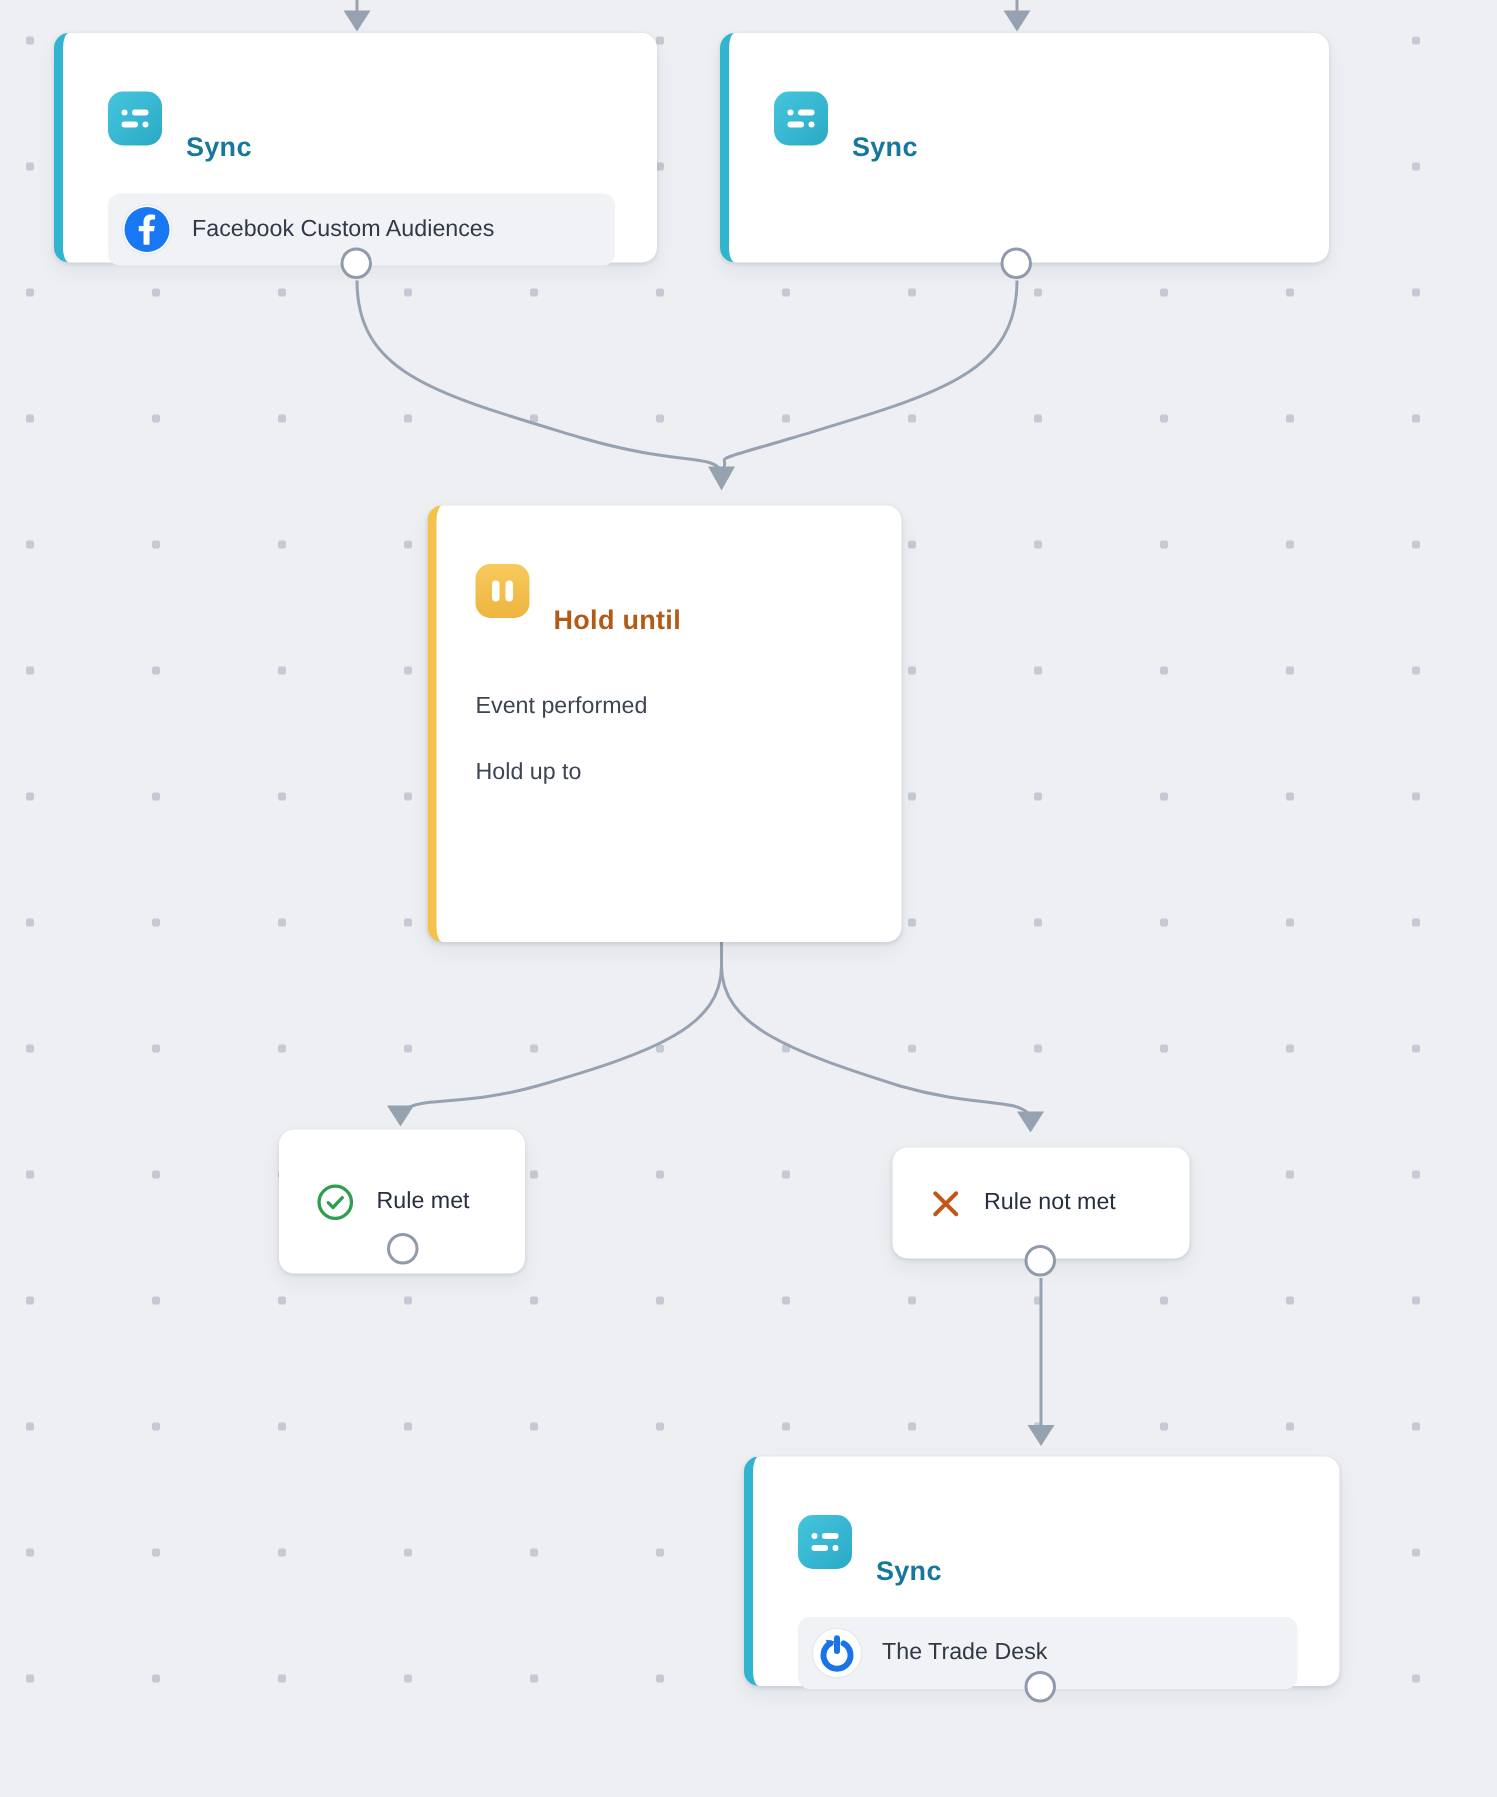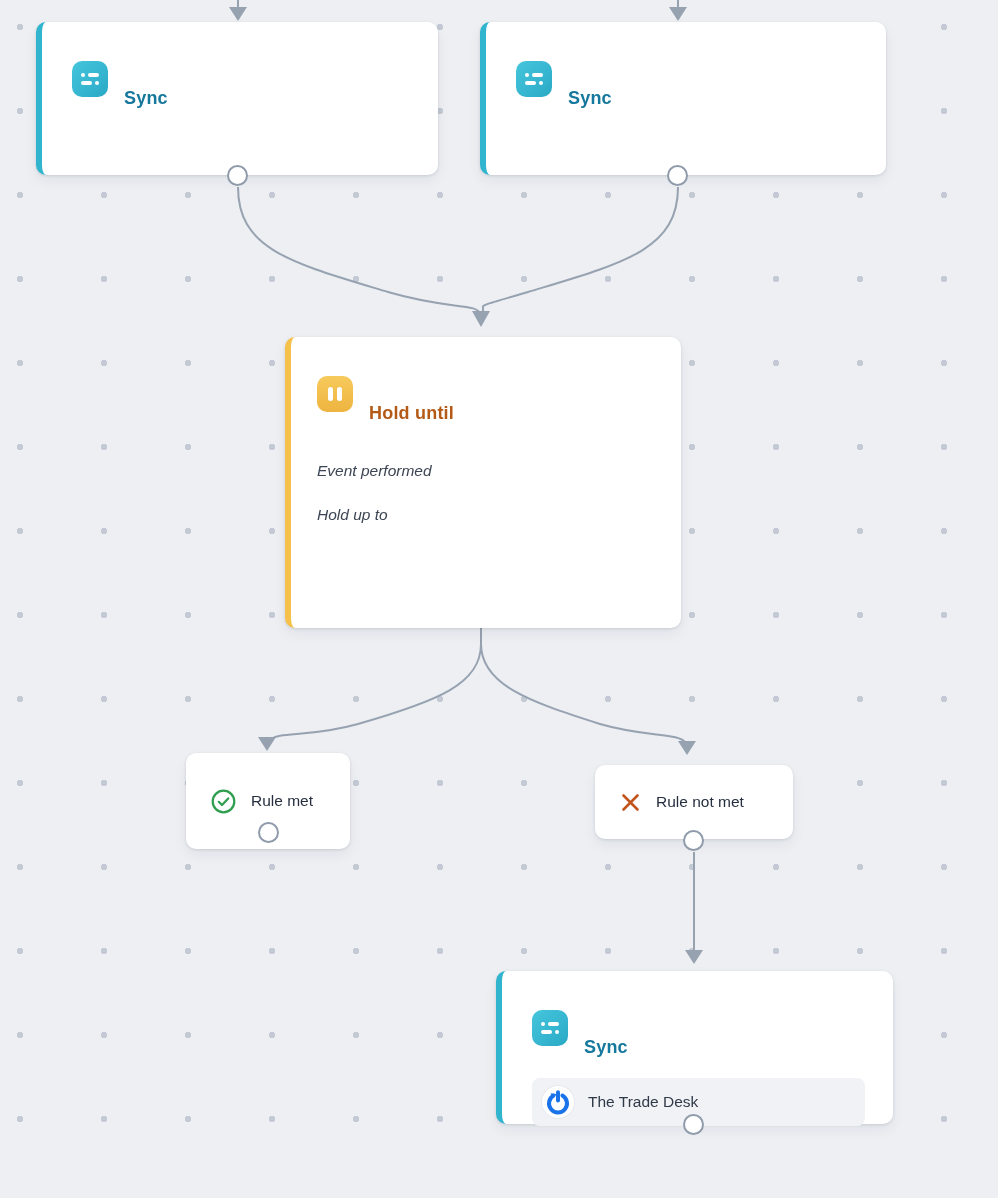--- a/index.html
+++ b/index.html
@@ -45,21 +45,21 @@
     margin:20px 28px 0 30px; height:48px; background:#f0f2f6; border-radius:8px;
     display:flex; align-items:center; gap:14px; padding:0 14px 0 10px;
   }
   .dest-pill .logo-wrap {
     width:32px; height:32px; border-radius:50%; background:#fff; flex:0 0 auto;
     display:flex; align-items:center; justify-content:center;
     box-shadow:0 0 0 1px rgba(20,30,50,.04);
   }
   .dest-label { font-size:15.5px; color:#2f3947; }
 
-  .hold-body { padding:24px 24px 0 26px;font-style:italic; }
+  .hold-body { padding:24px 24px 0 26px; }
   .field-label { font-size:15.5px; color:#3c4553; margin:14px 0 12px 0; }
   .field-pill {
     height:47px; background:#f0f2f6; border-radius:8px;
     display:flex; align-items:center; gap:13px; padding:0 12px;
   }
   .field-value { font-size:15.5px; color:#2f3947; }
 
   .rule-node { display:flex; align-items:center; gap:14px; padding:0 24px; }
   .rule-label { font-size:15.5px; color:#252f3f; }
 
@@ -111,41 +111,50 @@
             <span class="g-dot"></span>
             <span class="g-dash"></span>
           </div>
         <div class="glyph-row">
             <span class="g-dash"></span>
             <span class="g-dot"></span>
           </div>
       </div>
       <div class="node-title">Sync</div>
     </div>
+    <div class="dest-pill">
+      <span class="logo-wrap">
+        <svg width="32" height="32" viewBox="0 0 32 32">
+          <circle cx="16" cy="16" r="15" fill="#1877f2"></circle>
+          <path fill="#ffffff" d="M20.6 17.2l.6-3.6h-3.5v-2.3c0-1 .5-2 2.1-2h1.6V6.2s-1.5-.25-2.9-.25c-2.9 0-4.8 1.75-4.8 4.95v2.7H10.5v3.6h3.2V26a12 12 0 0 0 4 0v-8.8h2.9z"></path>
+        </svg>
+      </span>
+      <span class="dest-label">Facebook Custom Audiences</span>
+    </div>
   </div>
   <div class="port" style="left:227px; top:165px;"></div>
 
   <div class="node accented" style="left:480px; top:22px; width:406px; height:153px;">
     <div class="node-header">
       <div class="type-badge badge-teal">
         <div class="glyph-row">
             <span class="g-dot"></span>
             <span class="g-dash"></span>
           </div>
         <div class="glyph-row">
             <span class="g-dash"></span>
             <span class="g-dot"></span>
           </div>
       </div>
       <div class="node-title">Sync</div>
     </div>
   </div>
   <div class="port" style="left:667px; top:165px;"></div>
 
-  <div class="node accented accent-amber" style="left:285px; top:337px; width:396px; height:291px;">
+  <div class="node accented accent-amber" style="left:285px; top:337px; width:316px; height:291px;">
     <div class="node-header" style="padding-left:26px;">
       <div class="type-badge badge-amber">
         <div class="pause-bars">
             <span></span>
             <span></span>
           </div>
       </div>
       <div class="node-title amber">Hold until</div>
     </div>
     <div class="hold-body">

